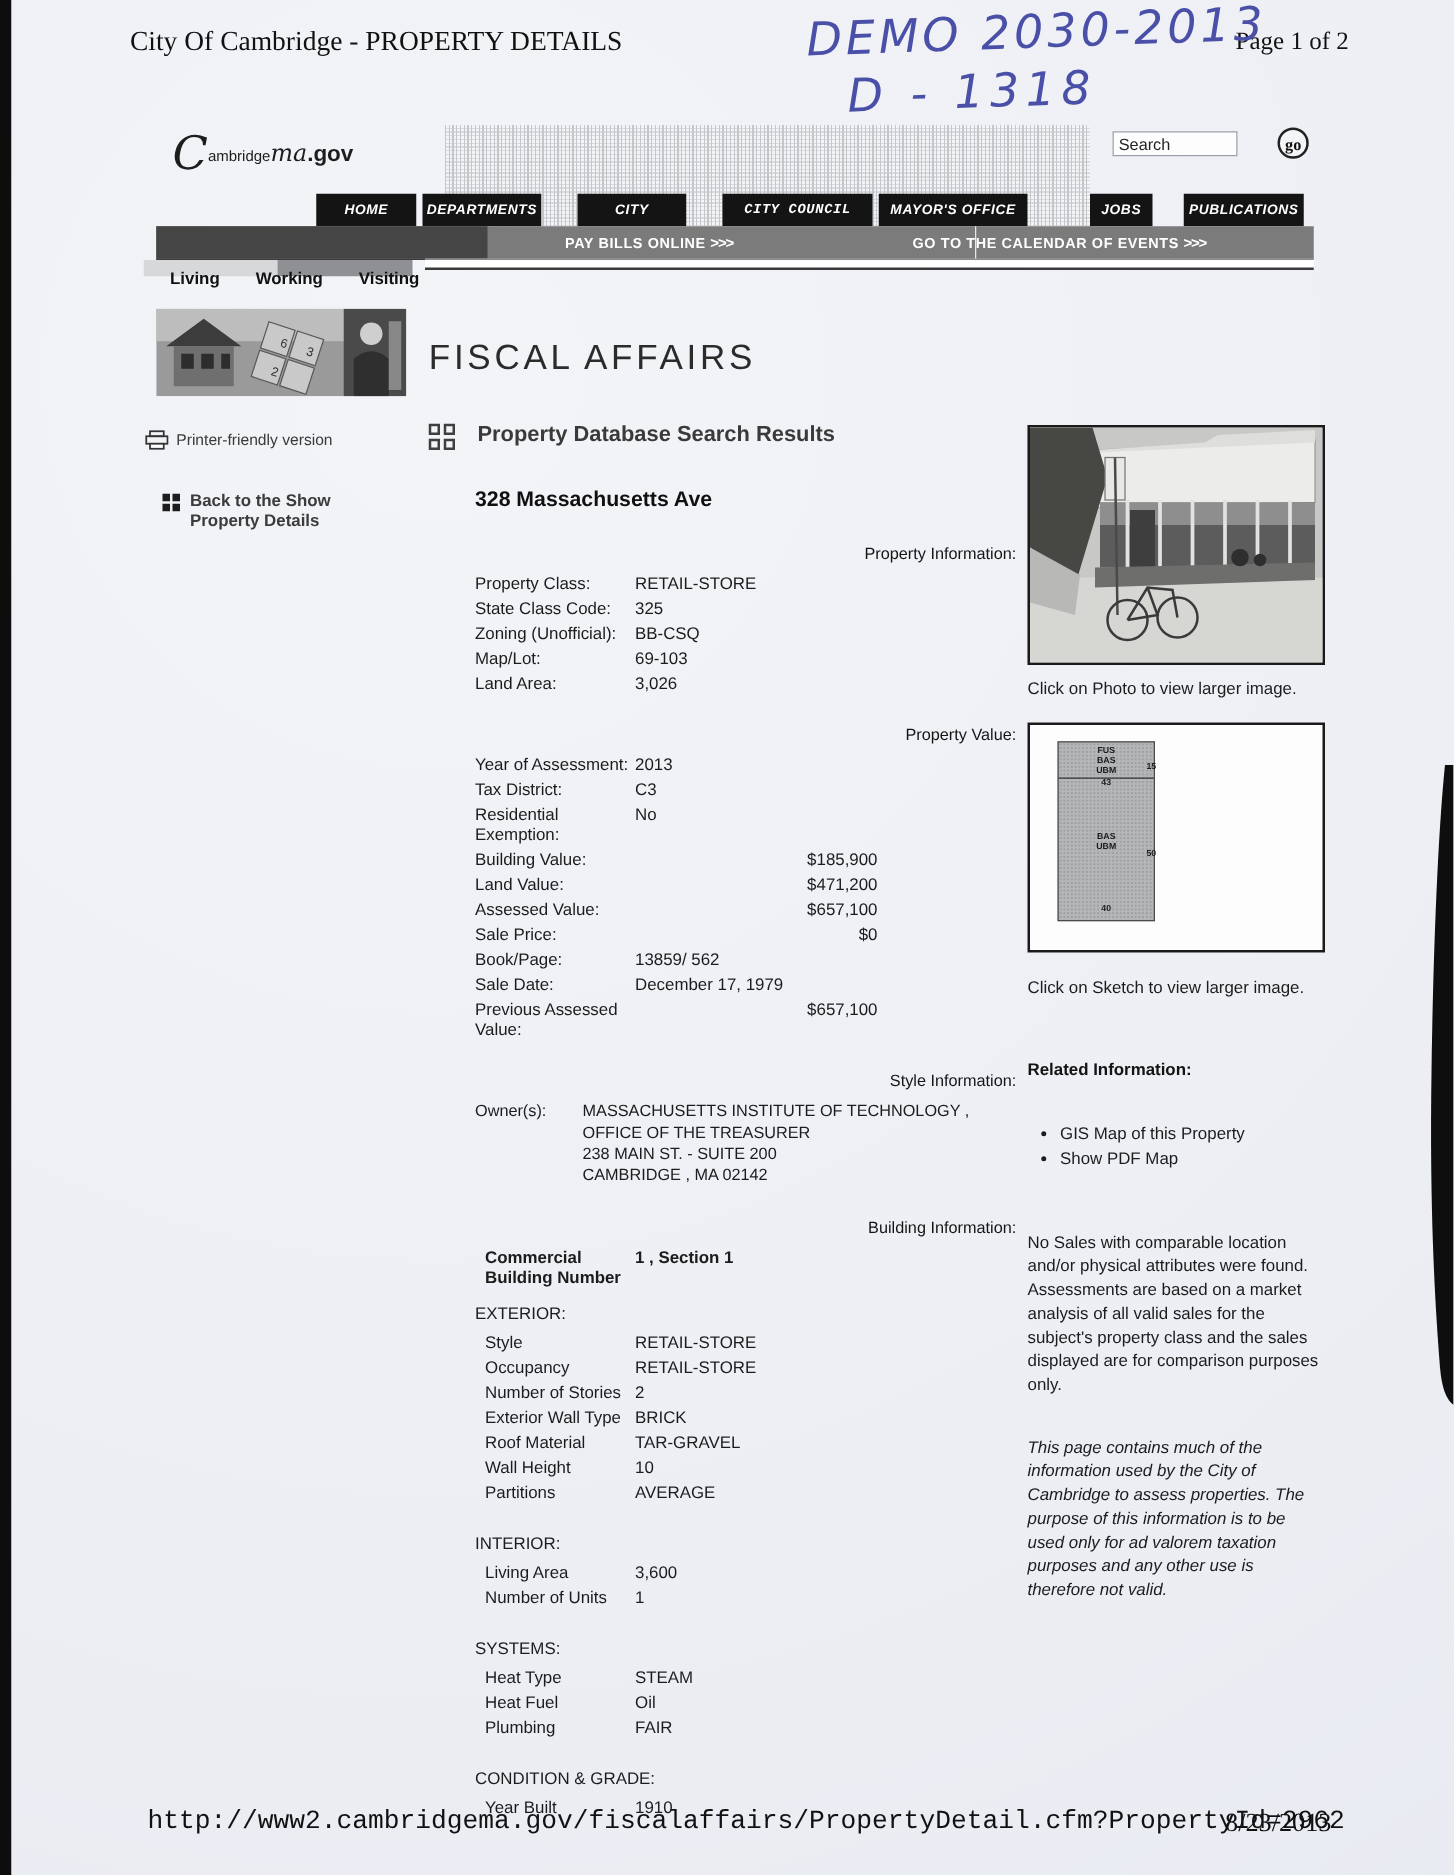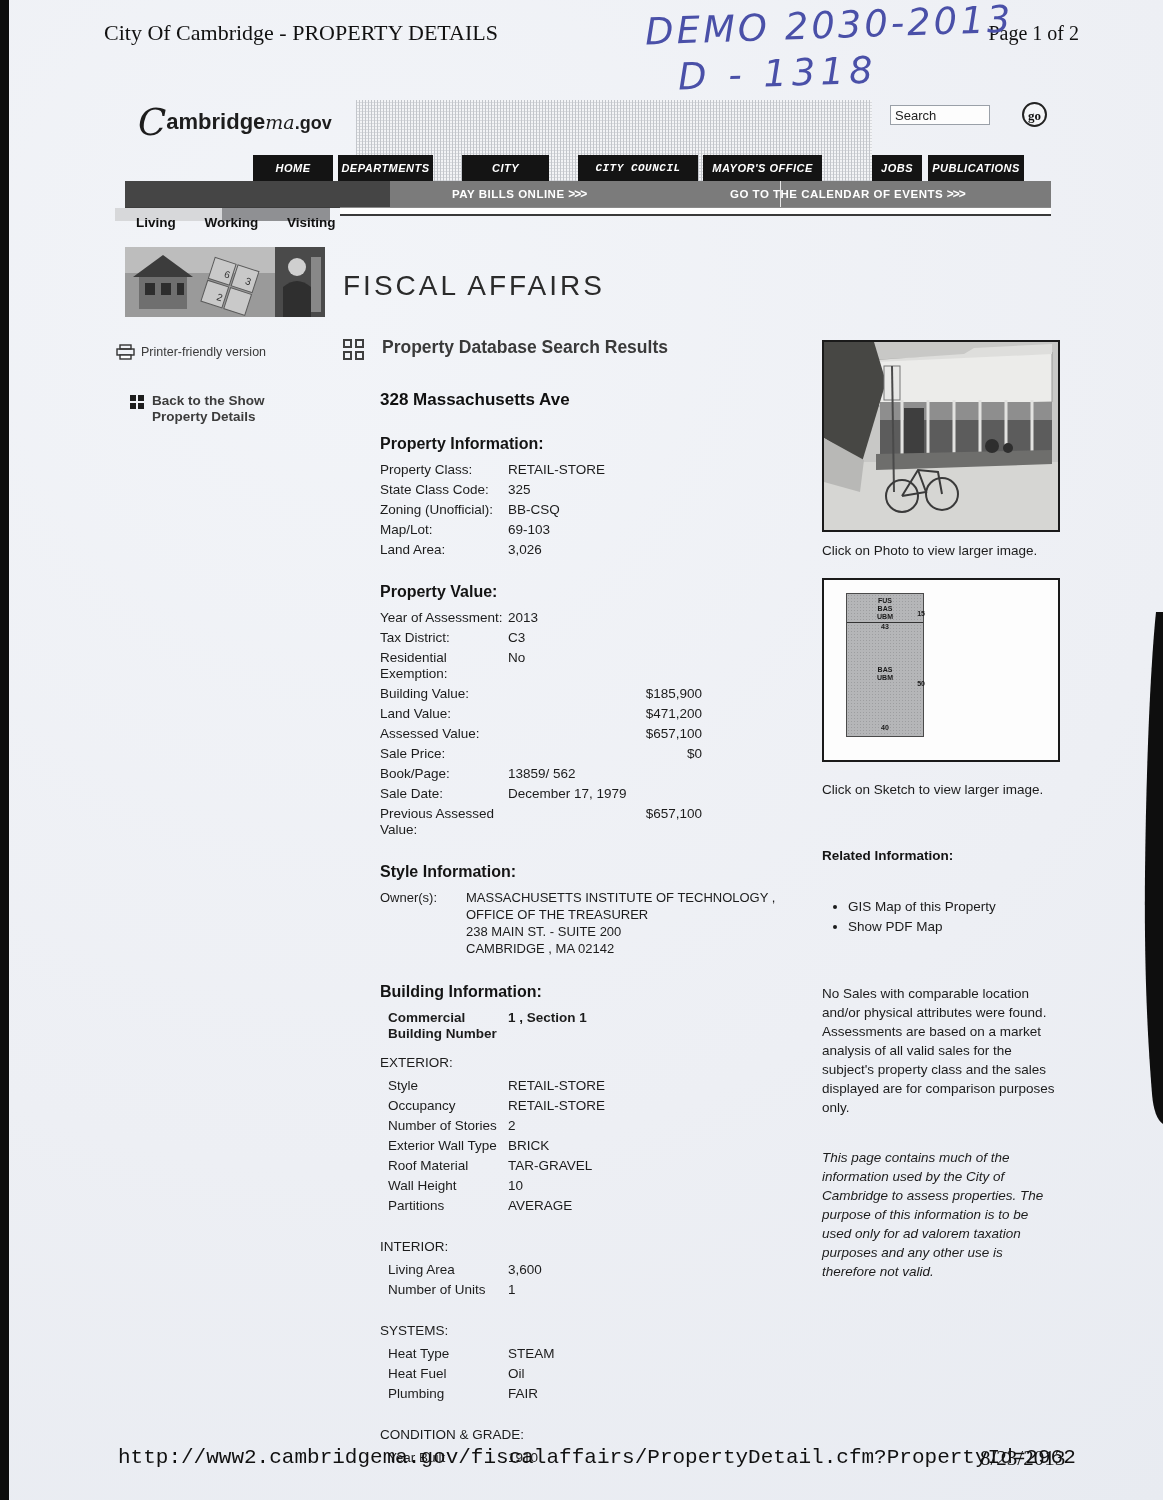--- a/index.html
+++ b/index.html
@@ -18,33 +18,33 @@
   .hand1{left:645px;top:4px;font-size:37px;}
   .hand2{left:678px;top:52px;font-size:37px;letter-spacing:5px;}
   .print-footer{position:absolute;left:0;top:1446px;width:1163px;font-family:"Liberation Serif",serif;font-size:21px;color:#111;}
   .footer-url{position:absolute;left:118px;top:0;font-family:Liberation Mono, monospace;}
   .footer-date{position:absolute;left:980px;top:0;}
   
   .banner-halftone{position:absolute;left:356px;top:100px;width:516px;height:81px;background-color:#f3f4f6;
     background-image:repeating-linear-gradient(90deg,#c3c6cb 0 1px,transparent 1px 3px),repeating-linear-gradient(0deg,rgba(195,198,203,.55) 0 1px,transparent 1px 3px);}
   .logo{position:absolute;left:138px;top:108px;cursor:pointer;white-space:nowrap;color:#1d1d1d;}
   .logo-c{font-family:"DejaVu Serif",serif;font-style:italic;font-size:37px;line-height:30px;vertical-align:-6px;}
-  .logo-ambridge{font-weight:bold;font-size:22px;}
+  .logo-ambridge{font-weight:normal;font-size:12px;}
   .logo-ma{font-family:"DejaVu Serif",serif;font-style:italic;font-weight:normal;font-size:19px;}
   .logo-gov{font-weight:bold;font-size:18px;}
   .search-input{position:absolute;left:890px;top:105px;width:100px;height:20px;border:1px solid #9aa0a8;background:#fdfdfd;font-family:"Liberation Sans",sans-serif;font-size:13px;color:#222;padding:0 4px;box-sizing:border-box;}
   .go-btn{position:absolute;left:1022px;top:102px;width:25px;height:25px;border:2px solid #222;border-radius:50%;text-align:center;line-height:23px;font-family:"Liberation Serif",serif;font-weight:bold;font-size:13px;color:#111;cursor:pointer;background:#f4f5f7;box-sizing:border-box;}
   .tab{position:absolute;top:155px;height:26px;background:#141414;color:#fff;font-size:11px;font-weight:bold;font-style:italic;text-align:center;line-height:26px;letter-spacing:.5px;cursor:pointer;}
   .tab-0{left:253px;width:80px;}
   .tab-1{left:338px;width:95px;}
   .tab-2{left:462px;width:87px;}
   .tab-3{left:578px;width:120px;font-family:Liberation Mono, monospace;}
   .tab-4{left:703px;width:119px;}
   .tab-5{left:872px;width:50px;}
-  .tab-6{left:928px;width:96px;}
+  .tab-6{left:947px;width:96px;}
   .quickbar{position:absolute;left:125px;top:181px;width:926px;height:26px;background:#7b7b7b;border-bottom:1px solid #3d3d3d;}
   .quickbar-dark{position:absolute;left:0;top:0;width:265px;height:26px;background:#454545;}
   .ql{position:absolute;top:0;height:26px;line-height:26px;color:#fff;font-size:11.5px;font-weight:bold;letter-spacing:.5px;cursor:pointer;white-space:nowrap;}
   .ql-0{left:327px;}
   .ql-1{left:605px;}
   .arrows{letter-spacing:-1px;font-size:12px;}
   .ql-divider{position:absolute;left:655px;top:0;width:1px;height:26px;background:#e8e8e8;}
   .understrip{position:absolute;left:340px;top:207px;width:711px;height:6px;background:#fff;border-top:1px solid #8a8a8a;border-bottom:2px solid #3a3a3a;}
   .box-a{position:absolute;left:115px;top:208px;width:107px;height:13px;background:#d7d8da;}
   .box-b{position:absolute;left:222px;top:208px;width:108px;height:13px;background:#8f9093;}
@@ -61,21 +61,21 @@
   .sq-icon i{width:6px;height:6px;background:#1d1d1d;}
   .sq-icon.outline{grid-template-columns:9px 9px;grid-gap:3px;}
   .sq-icon.outline i{width:9px;height:9px;background:transparent;border:2px solid #3f3f3f;box-sizing:border-box;}
   .back-text{display:inline-block;font-size:13.5px;font-weight:bold;color:#3c3c3c;line-height:16px;}
   
   .main{position:absolute;left:343px;top:337px;width:470px;}
   .main-heading-row{margin-bottom:0;}
   .main-heading-row h1{display:inline-block;margin:0 0 0 10px;font-size:17.5px;color:#3a3a3a;vertical-align:top;}
   .addr{margin:30px 0 0 37px;font-size:17px;font-weight:bold;color:#101010;}
   .content{margin-left:37px;}
-  .sec-title{font-size:16px;font-weight:bold;color:#141414;margin:25px 0 9px 0;}
+  .sec-title{font-size:13px;font-weight:normal;color:#141414;margin:25px 0 9px 0;text-align:right;}
   .subhead{font-size:13.5px;color:#1c1c1c;margin:13px 0 8px 0;}
   .row{display:flex;align-items:flex-start;width:322px;margin-bottom:4px;font-size:13.5px;line-height:16px;}
   .row .lbl{width:128px;flex:none;color:#1c1c1c;}
   .row .val{flex:1;color:#1c1c1c;}
   .row.money .val{text-align:right;}
   .row.sub .lbl{padding-left:8px;width:120px;}
   .row.boldrow .lbl,.row.boldrow .val{font-weight:bold;}
   .owner-row{display:flex;font-size:13px;line-height:16px;width:440px;}
   .owner-row .lbl{width:86px;flex:none;}
   .owner-row .lines div{margin-bottom:1px;}

